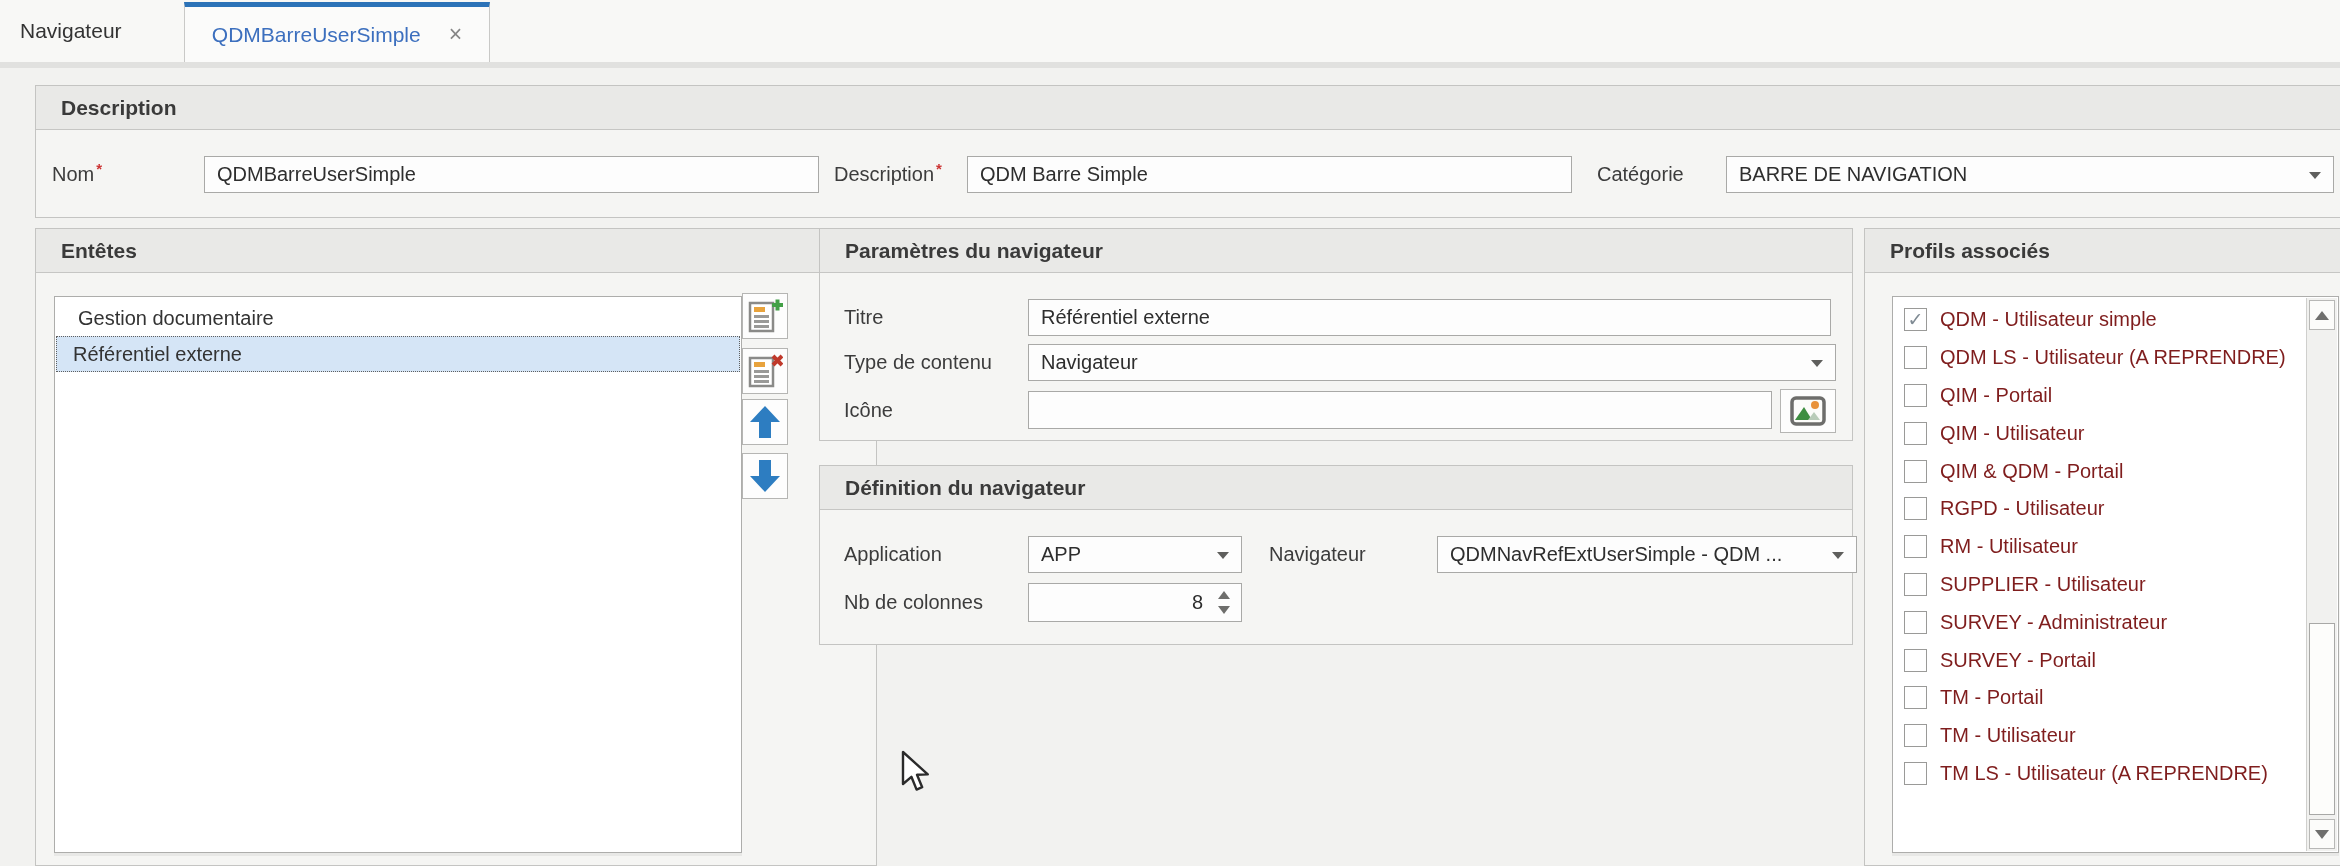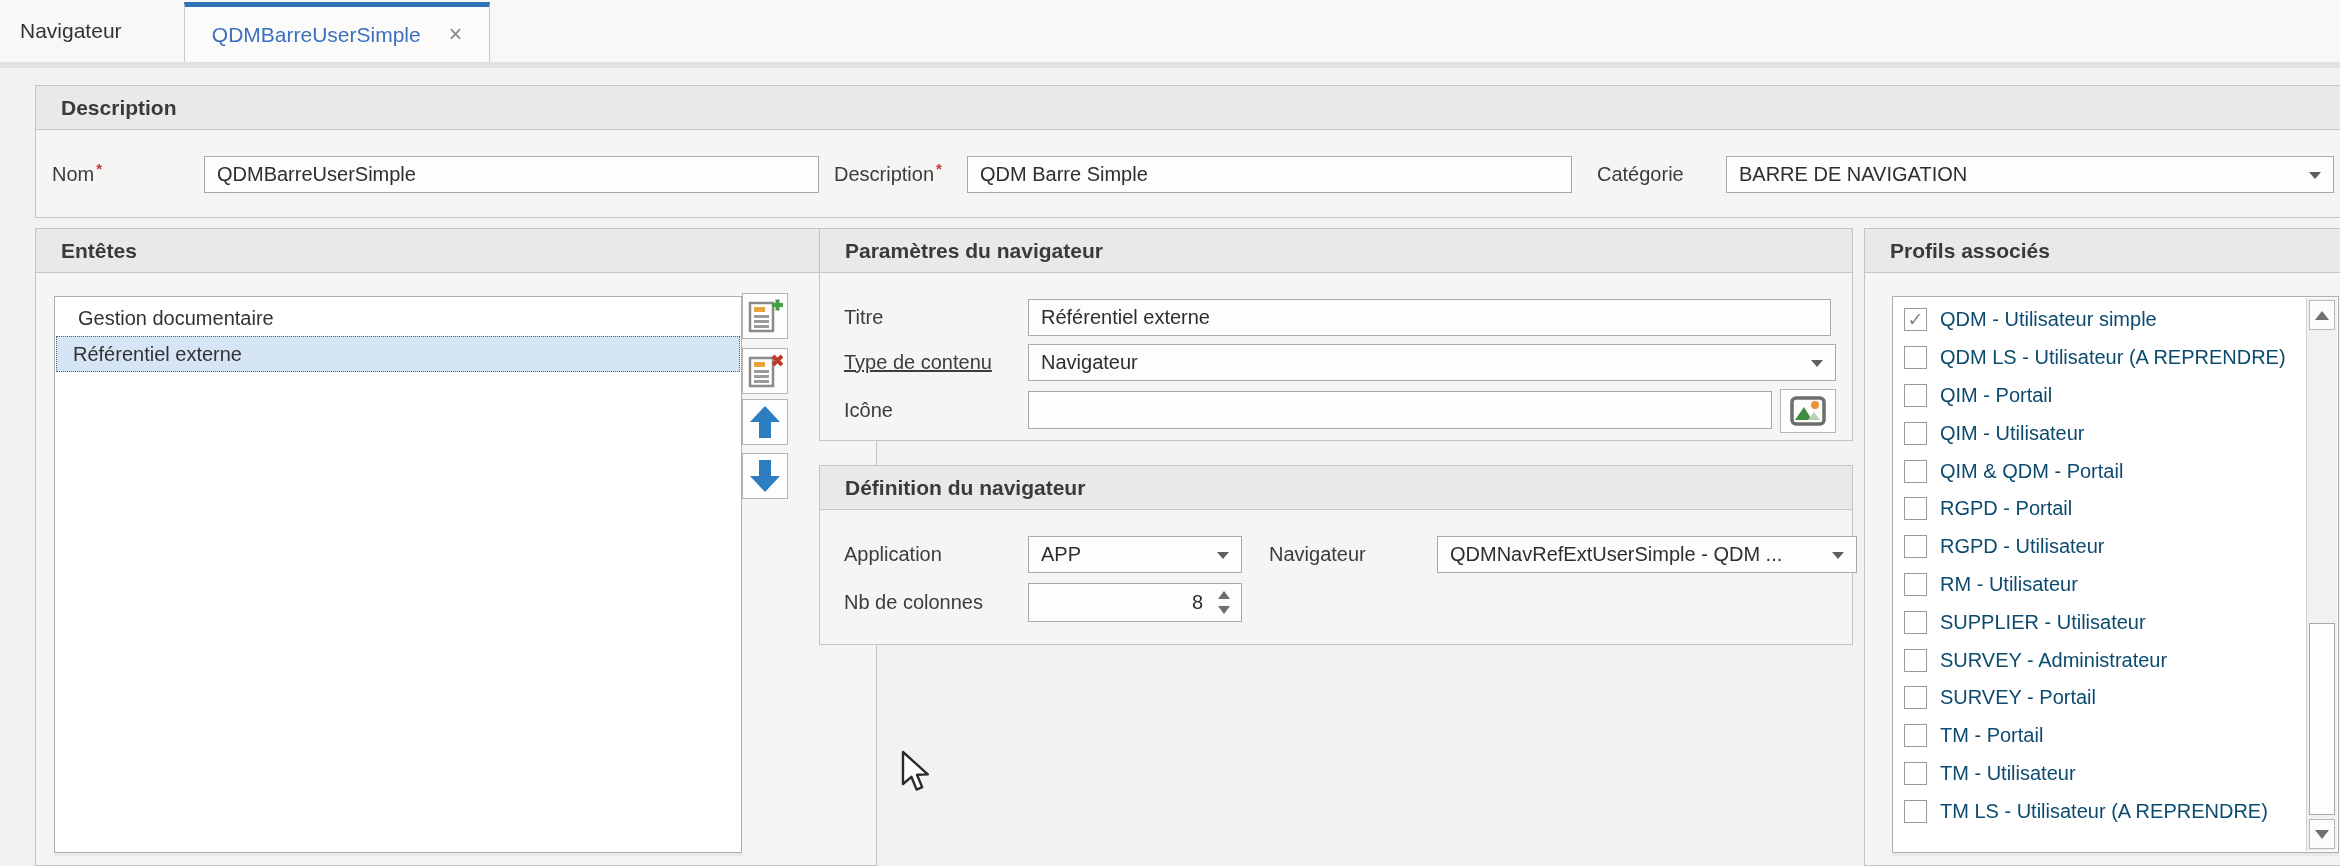--- a/index.html
+++ b/index.html
@@ -53,21 +53,21 @@
 
   .btn-sq{position:absolute;width:46px;height:46px;box-sizing:border-box;background:#fdfdfd;
           border:1px solid #b5b5b3;display:flex;align-items:center;justify-content:center;}
 
   
   .profil-rows{position:absolute;left:1px;top:4px;right:34px;}
   .profil-row{height:37.8px;display:flex;align-items:center;}
   .cb{box-sizing:border-box;width:23px;height:23px;margin:0 13px 0 10px;background:#fff;
       border:1px solid #9a9a98;display:flex;align-items:center;justify-content:center;
       font-size:19px;font-weight:bold;color:#7f8a93;line-height:1;}
-  .cb-label{font-size:20px;color:#0c4a6e;white-space:nowrap;}
+  .cb-label{font-size:20px;color:#7f1d1d;white-space:nowrap;}
 
   
   .scrollbar{position:absolute;top:1px;bottom:1px;right:1px;width:31px;background:#f1f1ef;
              border-left:1px solid #cfcfcd;box-sizing:border-box;}
   .sb-btn{position:absolute;left:2px;right:2px;height:30px;background:#fcfcfa;border:1px solid #b8b8b6;
           box-sizing:border-box;display:flex;align-items:center;justify-content:center;}
   .sb-thumb{position:absolute;left:2px;right:2px;background:#fdfdfb;border:1px solid #a8a8a6;box-sizing:border-box;}
   .tri-up{width:0;height:0;border-left:7px solid transparent;border-right:7px solid transparent;border-bottom:9px solid #6f6f6d;}
   .tri-down{width:0;height:0;border-left:7px solid transparent;border-right:7px solid transparent;border-top:9px solid #6f6f6d;}
 </style>
@@ -162,21 +162,21 @@
       <span>Paramètres du navigateur</span>
     </div>
 
   <div class="label" style="left:24px;top:70px;height:37px;">
     <span>Titre</span>
     </div>
   <div class="txt-input" style="left:208px;top:70px;width:803px;height:37px;">
       <span>Référentiel externe</span>
     </div>
 
-  <div class="label" style="left:24px;top:115px;height:37px;text-decoration:underline;">
+  <div class="label" style="left:24px;top:115px;height:37px;">
     <span>Type de contenu</span>
     </div>
   <div class="dropdown" style="left:208px;top:115px;width:808px;height:37px;">
     <span>Navigateur</span>
     <span class="dd-arrow"></span>
   </div>
 
   <div class="label" style="left:24px;top:162px;height:38px;">
     <span>Icône</span>
     </div>
@@ -246,24 +246,20 @@
         <div class="profil-row">
           <span class="cb"></span>
           <span class="cb-label">QIM - Utilisateur</span>
         </div>
         <div class="profil-row">
           <span class="cb"></span>
           <span class="cb-label">QIM &amp; QDM - Portail</span>
         </div>
         <div class="profil-row">
           <span class="cb"></span>
-          <span class="cb-label">RGPD - Portail</span>
-        </div>
-        <div class="profil-row">
-          <span class="cb"></span>
           <span class="cb-label">RGPD - Utilisateur</span>
         </div>
         <div class="profil-row">
           <span class="cb"></span>
           <span class="cb-label">RM - Utilisateur</span>
         </div>
         <div class="profil-row">
           <span class="cb"></span>
           <span class="cb-label">SUPPLIER - Utilisateur</span>
         </div>

